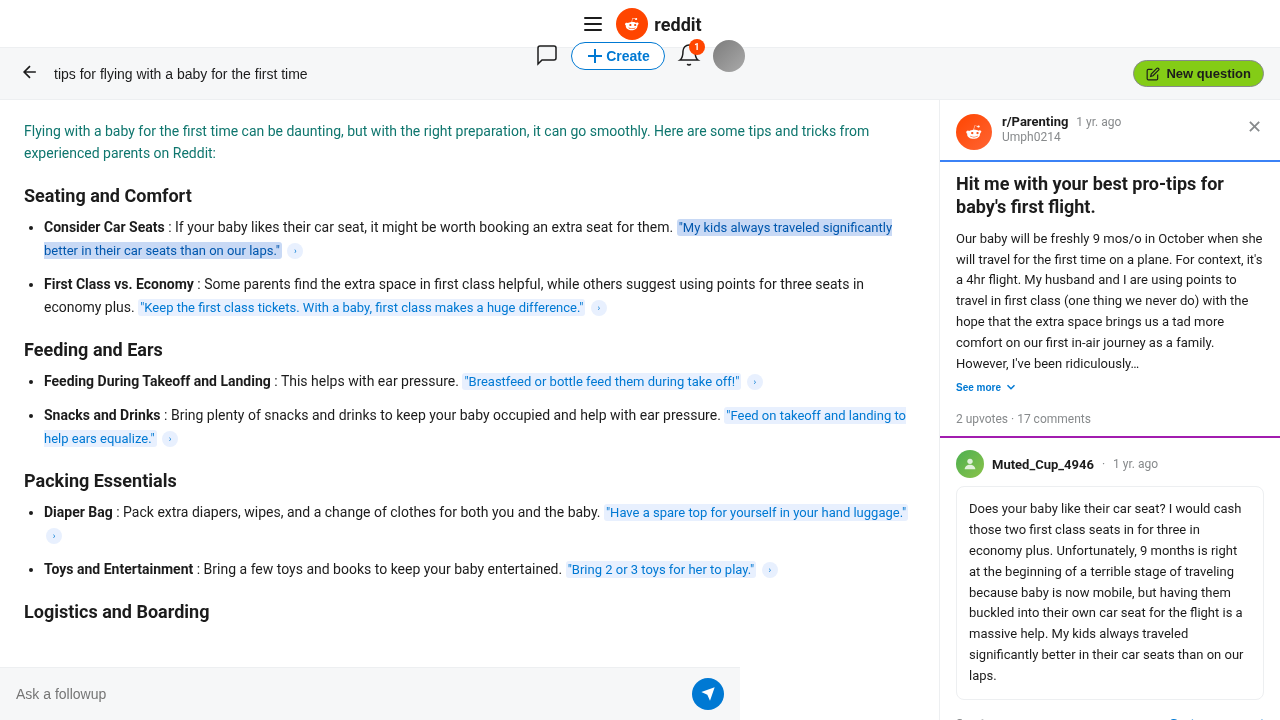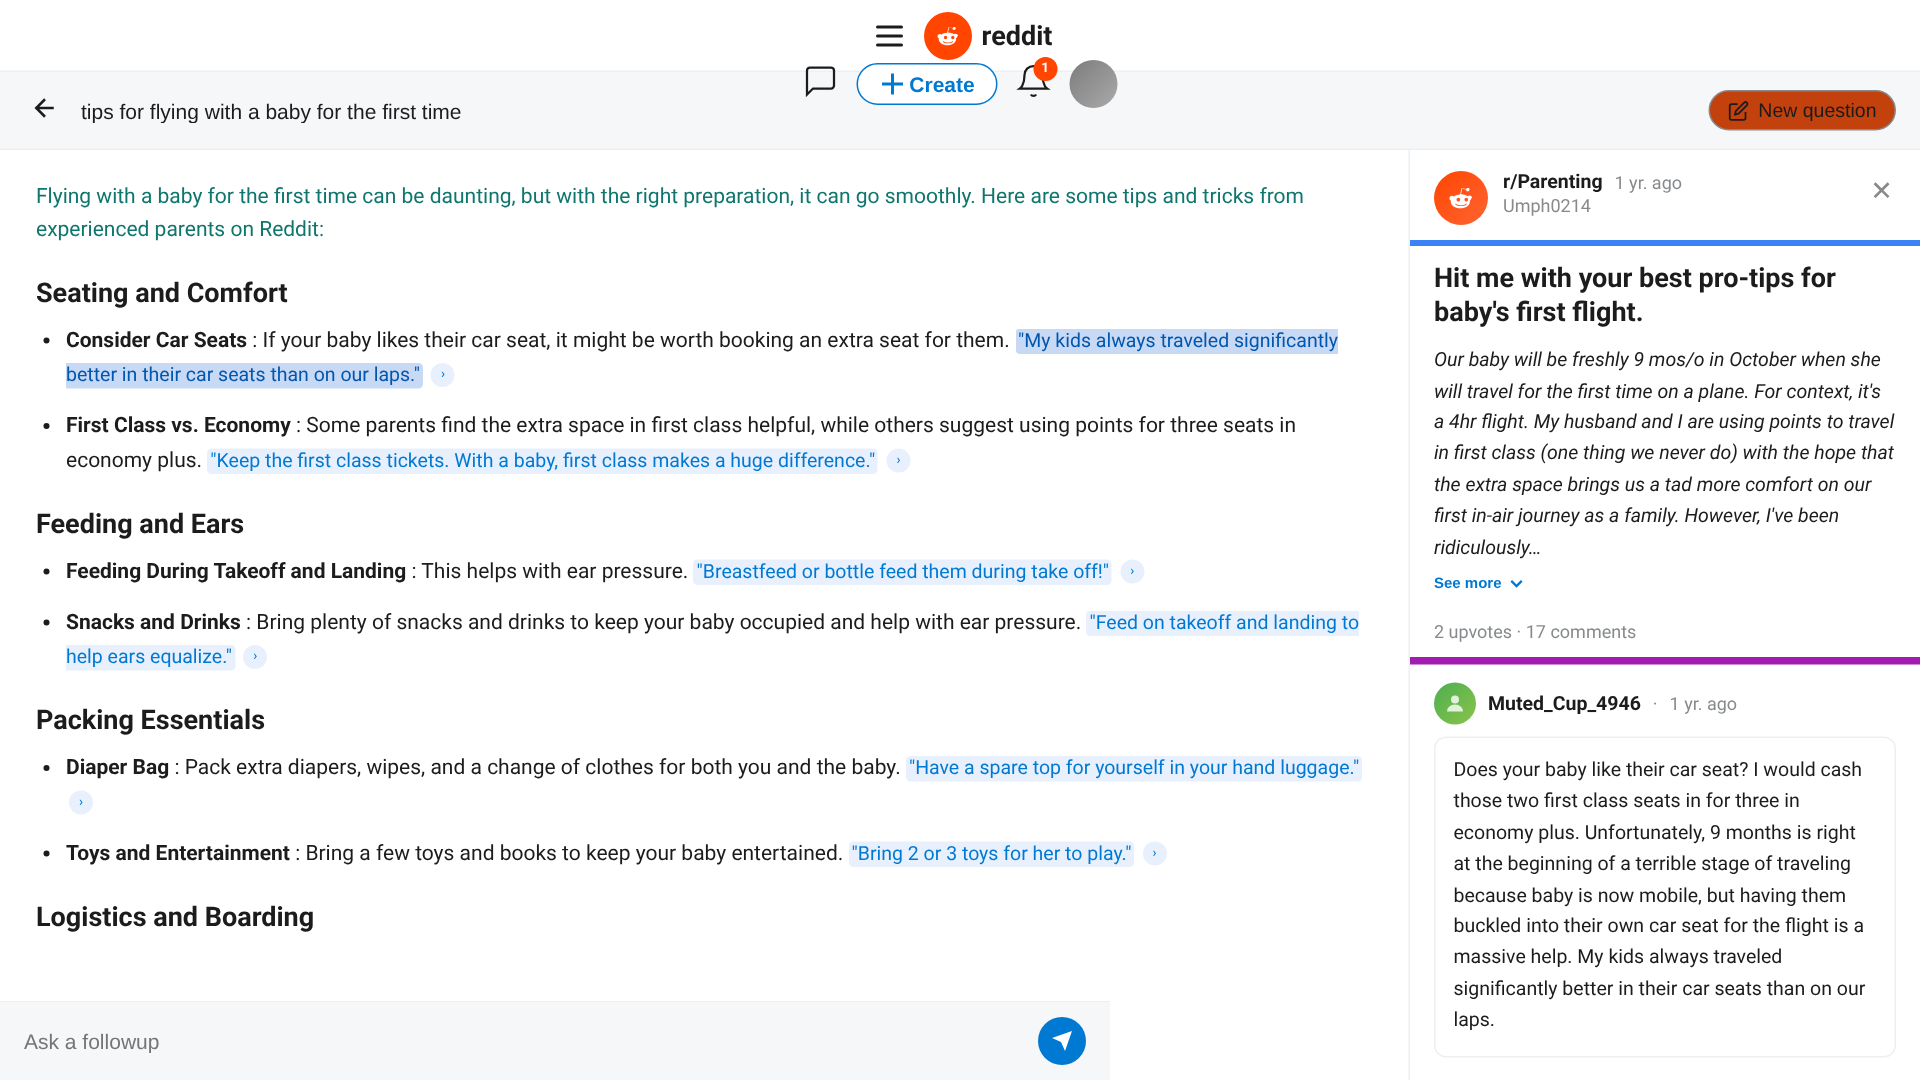--- a/index.html
+++ b/index.html
@@ -34,22 +34,22 @@
     .search-bar {
       display: flex; align-items: center; padding: 10px 16px; border-bottom: 1px solid #edeff1;
       gap: 10px; background: #f6f7f8;
     }
     .back-btn { cursor: pointer; color: #1c1c1c; background: none; border: none; padding: 4px; border-radius: 4px; }
     .search-input {
       flex: 1; border: none; background: transparent; font-size: 14px; color: #1c1c1c; outline: none;
     }
     .new-question-btn {
       display: flex; align-items: center; gap: 6px; border: 1px solid #878a8c;
-      padding: 5px 12px; border-radius: 20px; font-size: 13px; font-weight: 400;
-      cursor: pointer; background: #c2410c; color: #1c1c1c; white-space: nowrap;
+      padding: 5px 12px; border-radius: 20px; font-size: 13px; font-weight: 700;
+      cursor: pointer; background: #84cc16; color: #1c1c1c; white-space: nowrap;
     }
 
     
     .main-layout { display: flex; height: calc(720px - 48px - 49px); overflow: hidden; }
 
     
     .left-panel {
       flex: 1; overflow-y: auto; padding: 20px 24px; border-right: 1px solid #edeff1;
     }
     .intro-text { font-size: 14px; color: #0f766e; line-height: 1.6; margin-bottom: 20px; }
@@ -67,36 +67,36 @@
       color: #0079d3; font-size: 9px; margin-left: 2px; vertical-align: middle;
     }
     .highlighted-citation {
       background: #c8d9f5; color: #0057ad; border-radius: 3px; padding: 1px 2px;
     }
 
     
     .right-panel { width: 340px; padding: 0; overflow-y: auto; background: #fff; }
     .right-header {
       display: flex; align-items: flex-start; justify-content: space-between;
-      padding: 14px 16px 10px; border-bottom: 4px solid #3b82f6;
+      padding: 14px 16px 10px; border-bottom: 2px solid #3b82f6;
     }
     .subreddit-info { display: flex; align-items: flex-start; gap: 10px; }
     .subreddit-avatar { width: 36px; height: 36px; border-radius: 50%; background: linear-gradient(135deg, #ff4500, #ff6534); display: flex; align-items: center; justify-content: center; }
     .subreddit-avatar svg { width: 22px; height: 22px; fill: #fff; }
     .subreddit-meta { display: flex; flex-direction: column; gap: 1px; }
     .subreddit-name { font-weight: 700; font-size: 13px; color: #1c1c1c; }
     .subreddit-time { font-size: 12px; color: #878a8c; }
     .subreddit-user { font-size: 12px; color: #878a8c; }
     .close-btn { background: none; border: none; cursor: pointer; color: #878a8c; font-size: 18px; padding: 2px; }
 
     .post-content { padding: 10px 16px 12px; }
     .post-title { font-size: 18px; font-weight: 700; line-height: 1.3; margin-bottom: 10px; }
-    .post-body { font-size: 13px; color: #1c1c1c; line-height: 1.6; font-style: italic; }
+    .post-body { font-size: 13px; color: #1c1c1c; line-height: 1.6; }
     .see-more-btn { color: #0079d3; cursor: pointer; font-size: 10px; font-weight: 600; background: none; border: none; display: flex; align-items: center; gap: 3px; margin-top: 6px; }
-    .post-stats { font-size: 12px; color: #878a8c; padding: 6px 16px 10px; border-bottom: 5px solid #a21caf; }
+    .post-stats { font-size: 12px; color: #878a8c; padding: 6px 16px 10px; border-bottom: 2px solid #a21caf; }
 
     
     .comment-section { padding: 12px 16px; }
     .comment-header { display: flex; align-items: center; gap: 8px; margin-bottom: 8px; }
     .comment-avatar { width: 28px; height: 28px; border-radius: 50%; overflow: hidden; background: #edeff1; }
     .comment-user { font-weight: 700; font-size: 13px; color: #1c1c1c; }
     .comment-time { font-size: 12px; color: #878a8c; }
     .comment-box { border: 1px solid #edeff1; border-radius: 8px; padding: 12px; font-size: 13px; line-height: 1.6; color: #1c1c1c; }
     .comment-footer { display: flex; align-items: center; justify-content: space-between; margin-top: 10px; padding-top: 6px; }
     .votes-count { font-size: 13px; color: #878a8c; font-weight: 600; }

